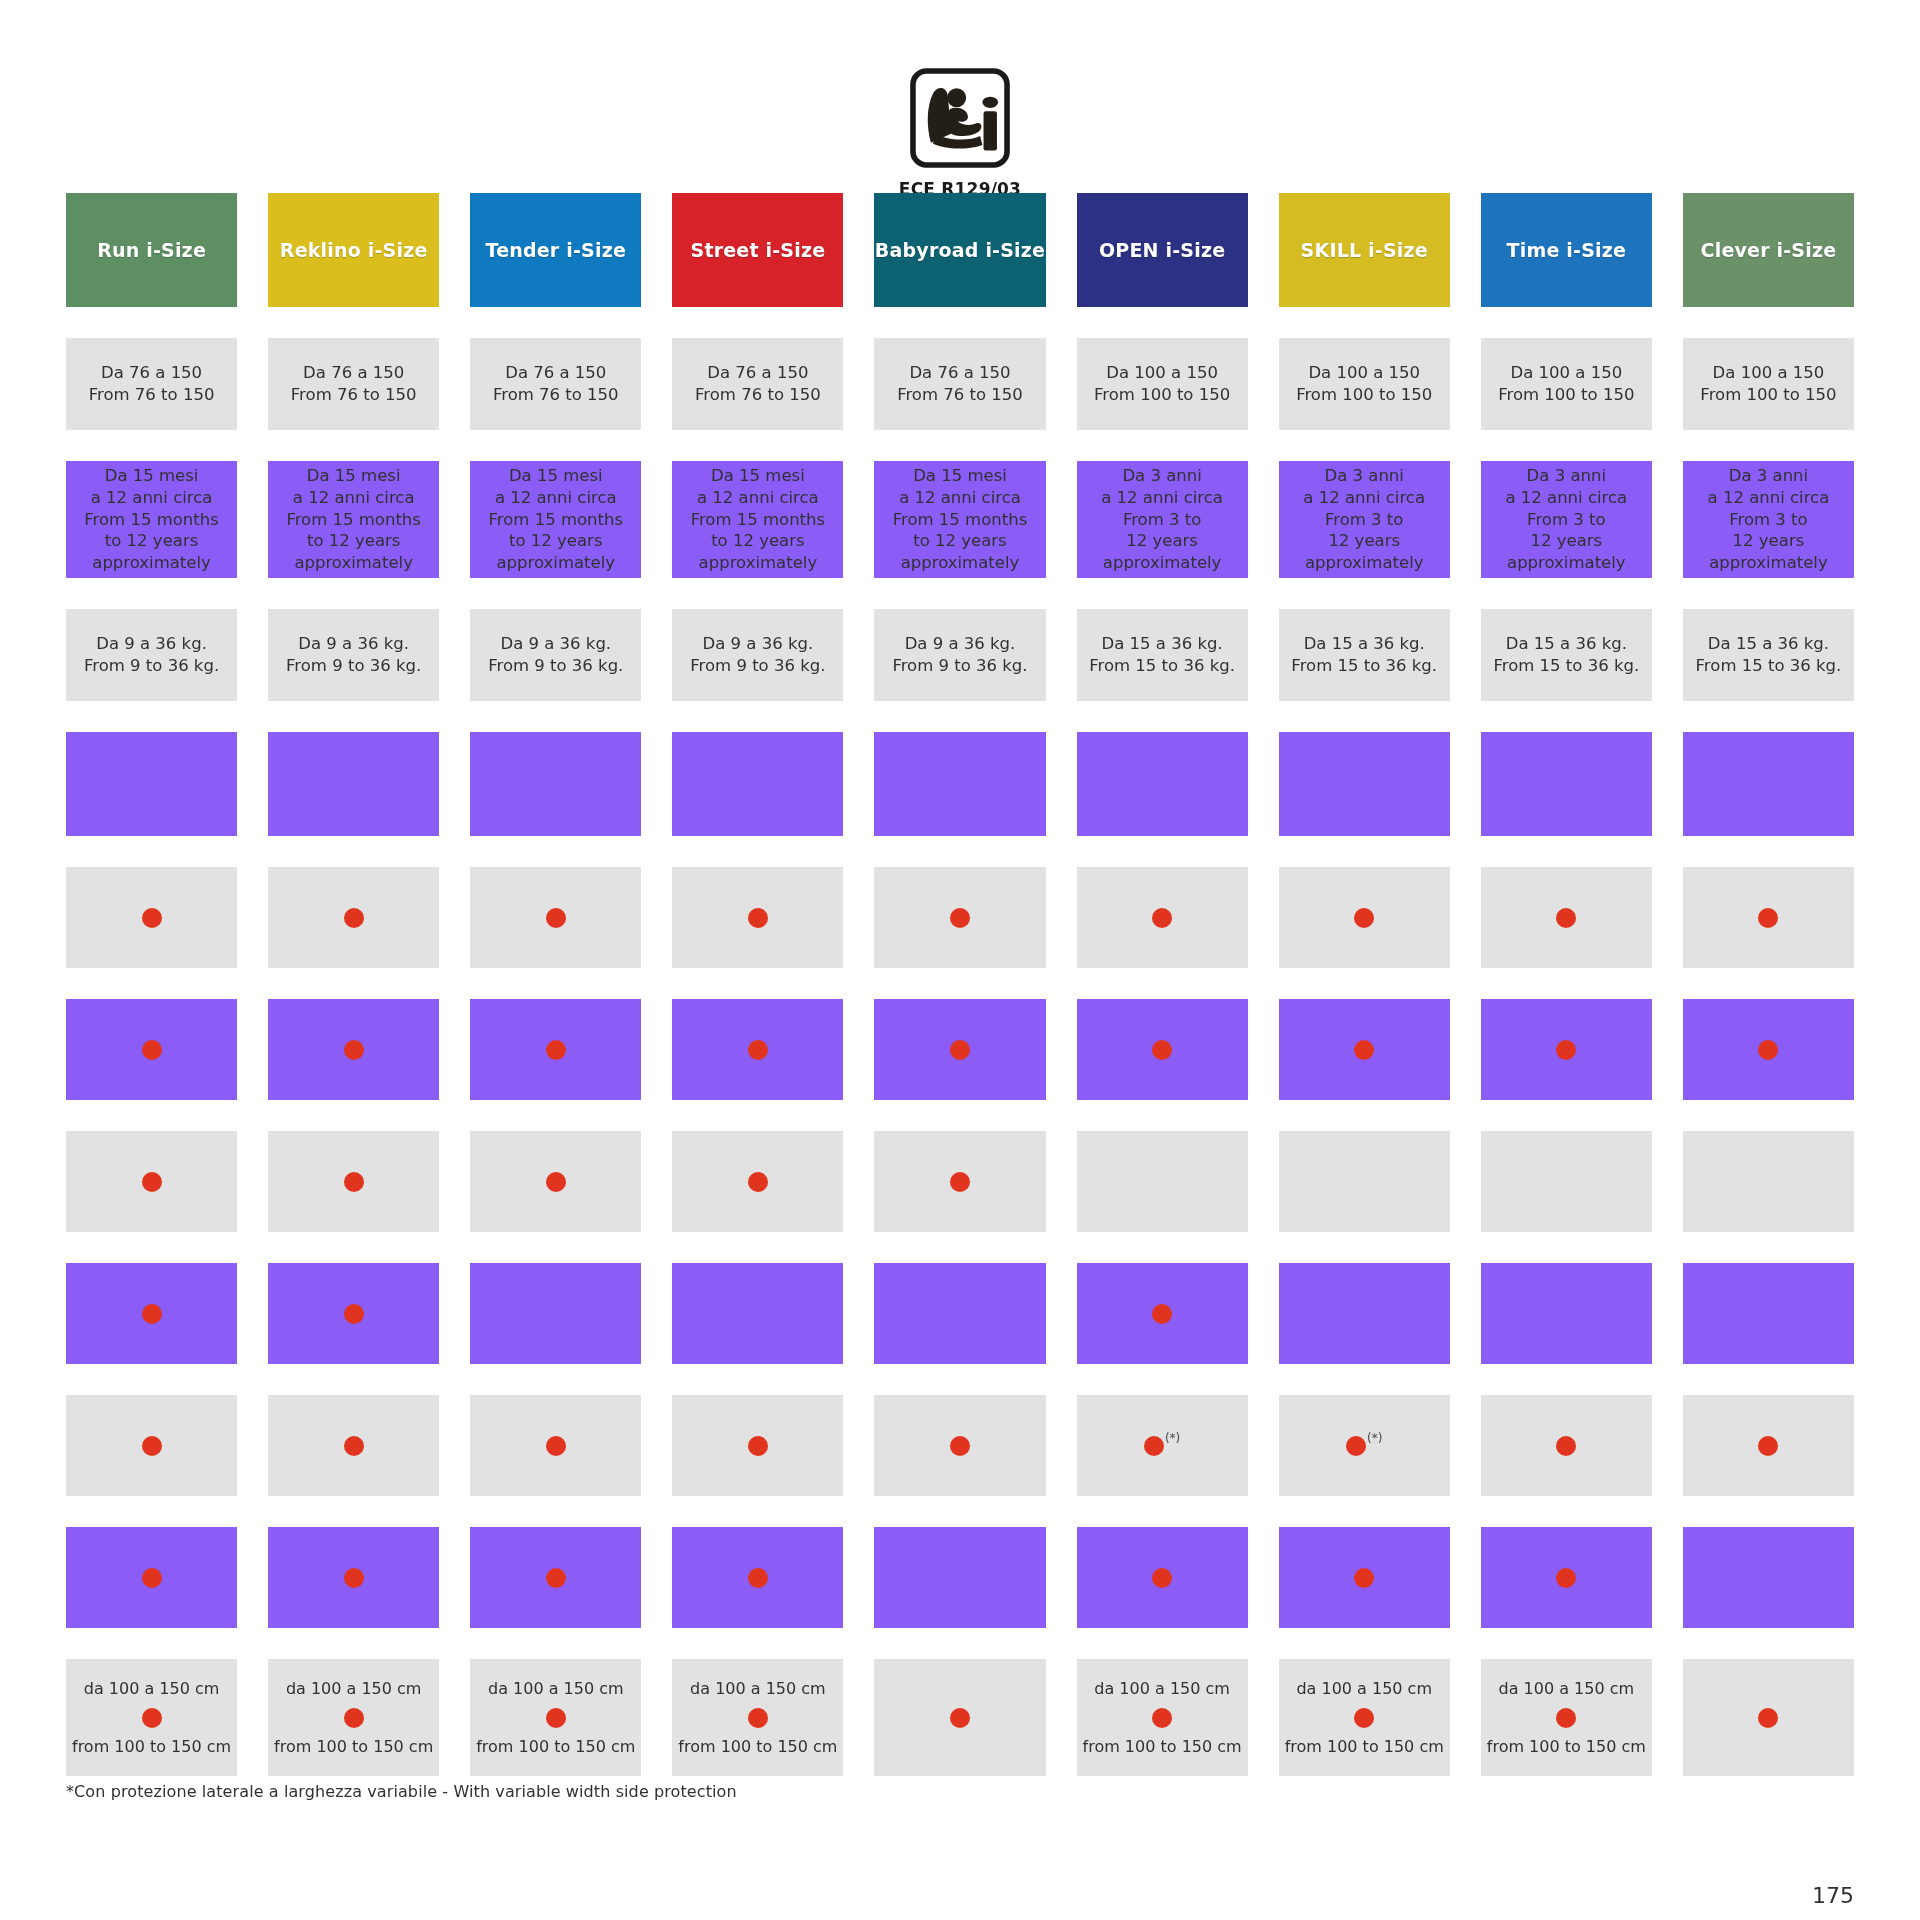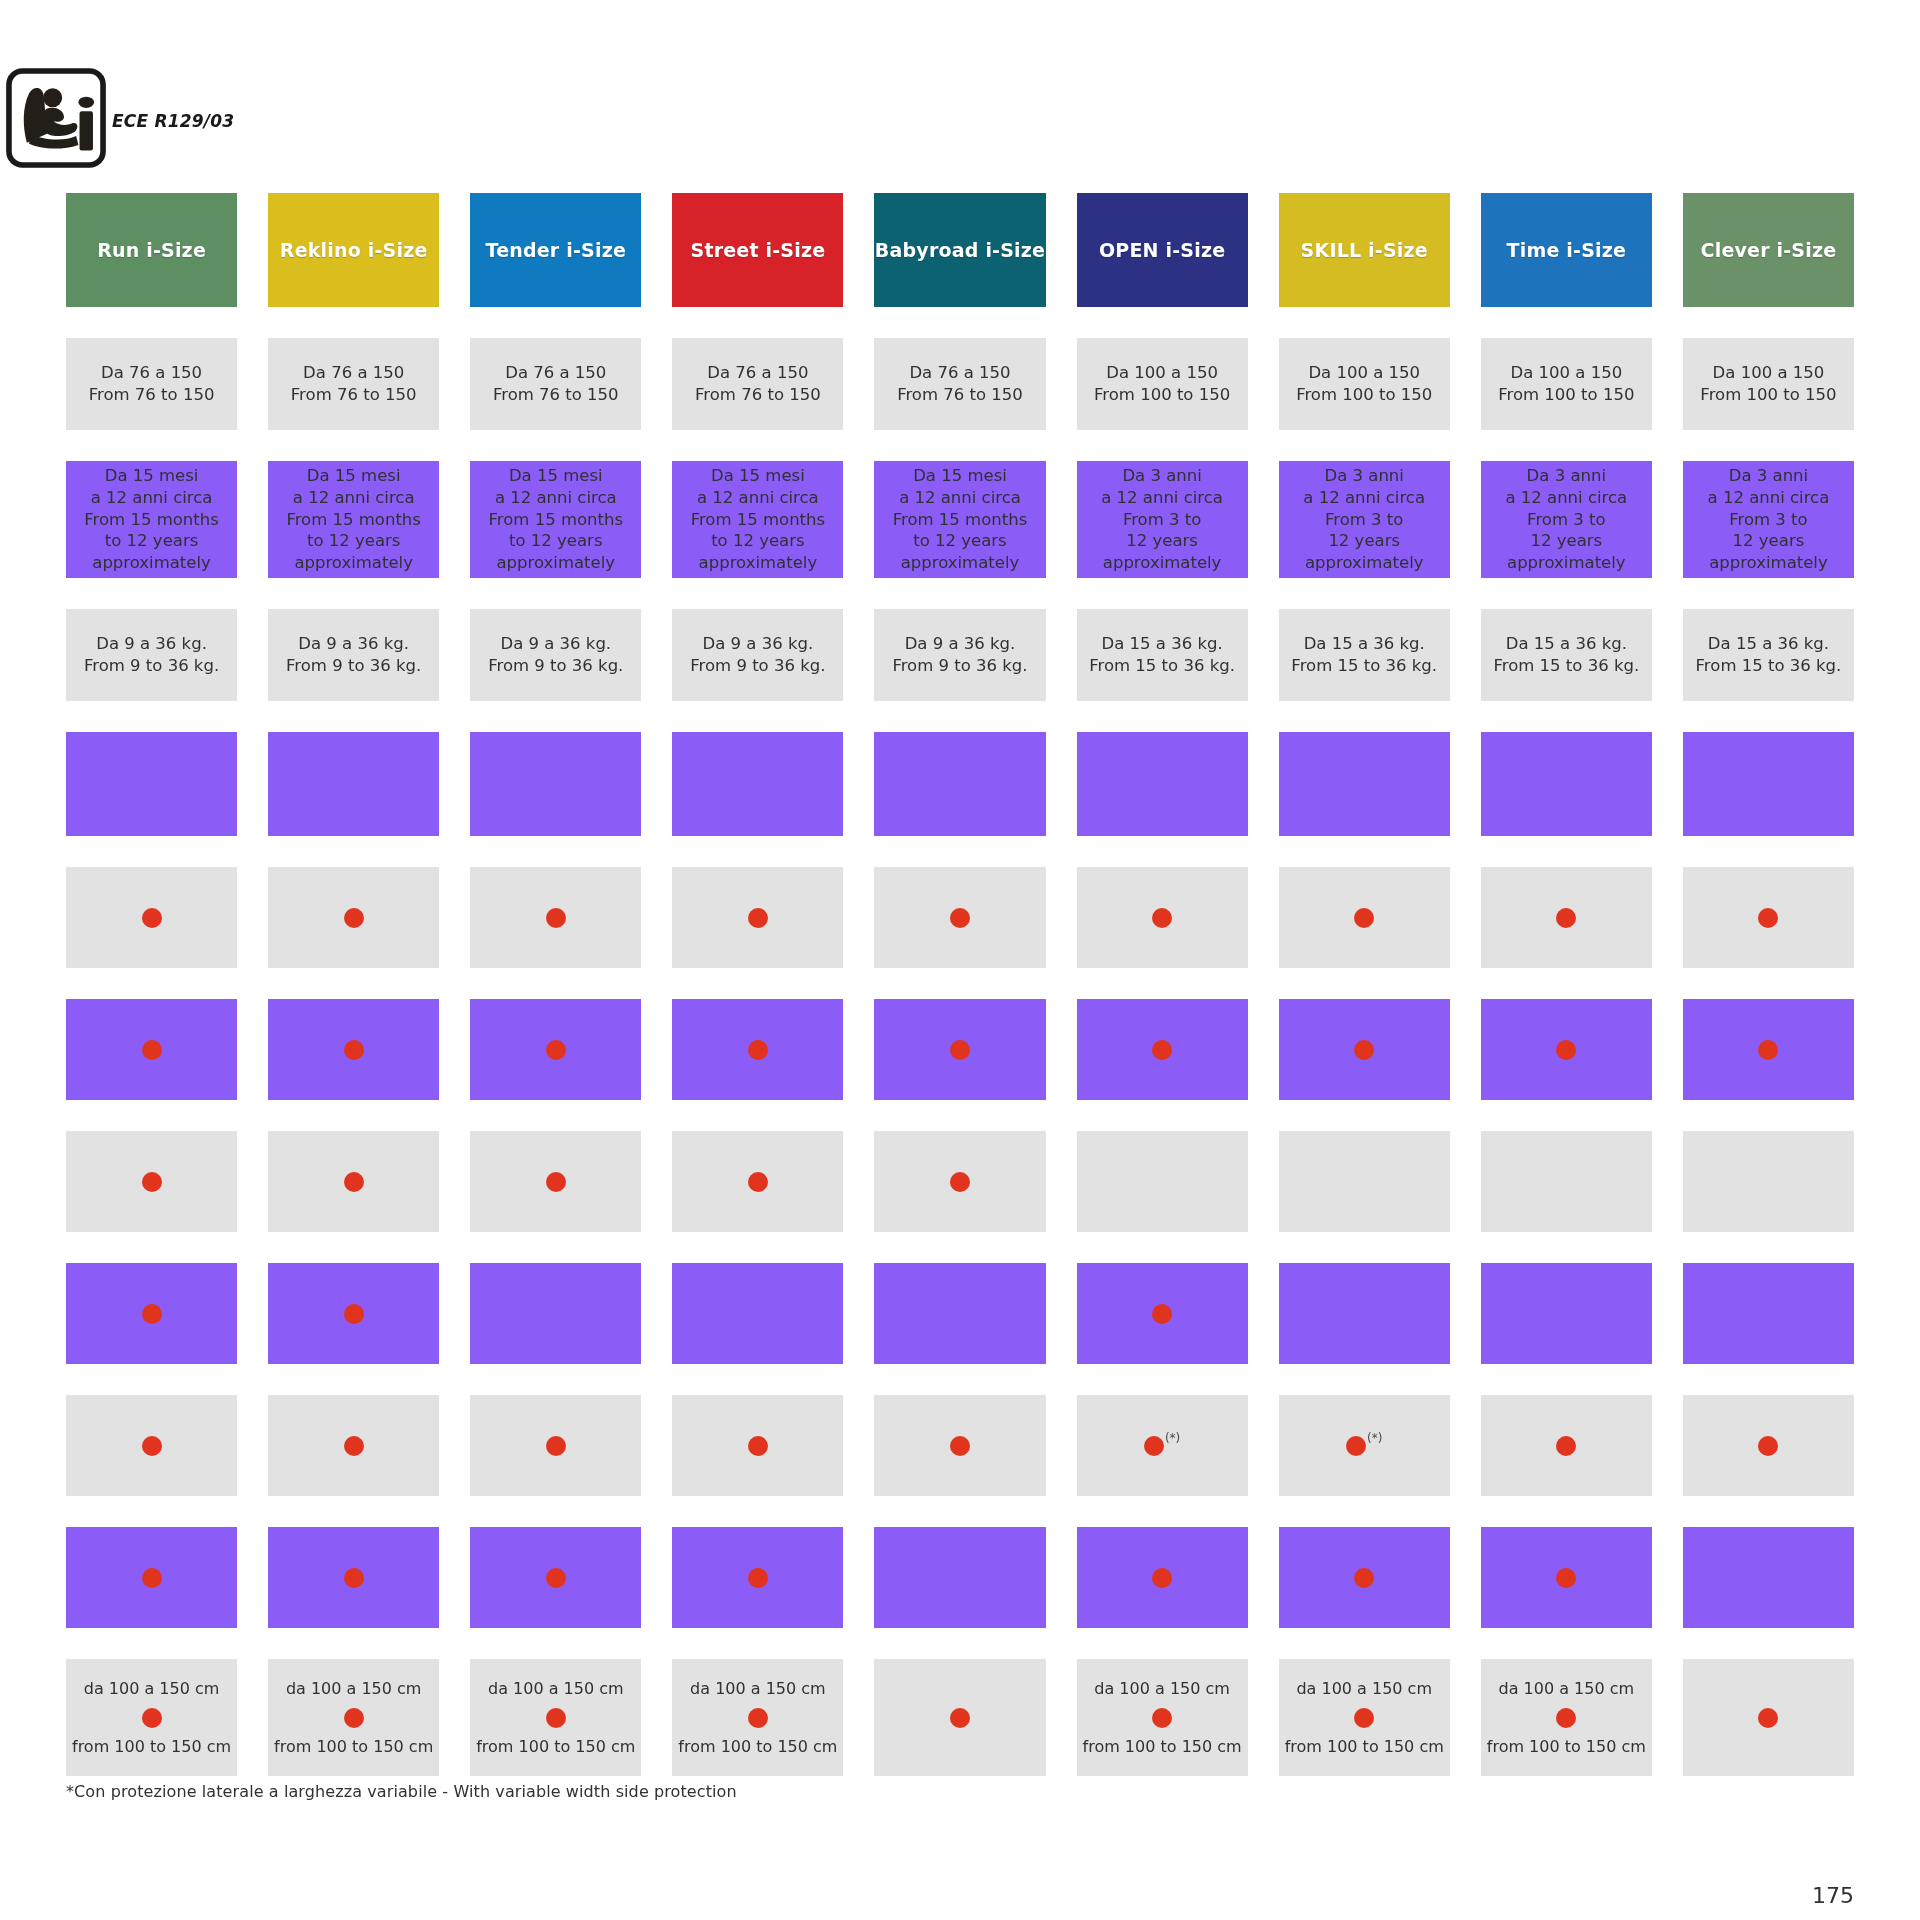--- a/index.html
+++ b/index.html
@@ -17,22 +17,22 @@
     overflow: hidden;
   }
 
   
   .logo-block {
     position: absolute;
     top: 62px;
     left: 0;
     width: 1920px;
     display: flex;
+    flex-direction: column;
     align-items: center;
-    font-style: italic;
   }
   .isize-mark {
     width: 112px;
     height: 112px;
     display: block;
   }
   .logo-caption {
     margin-top: 5px;
     font-family: "DejaVu Sans", "Liberation Sans", sans-serif;
     font-size: 17px;

